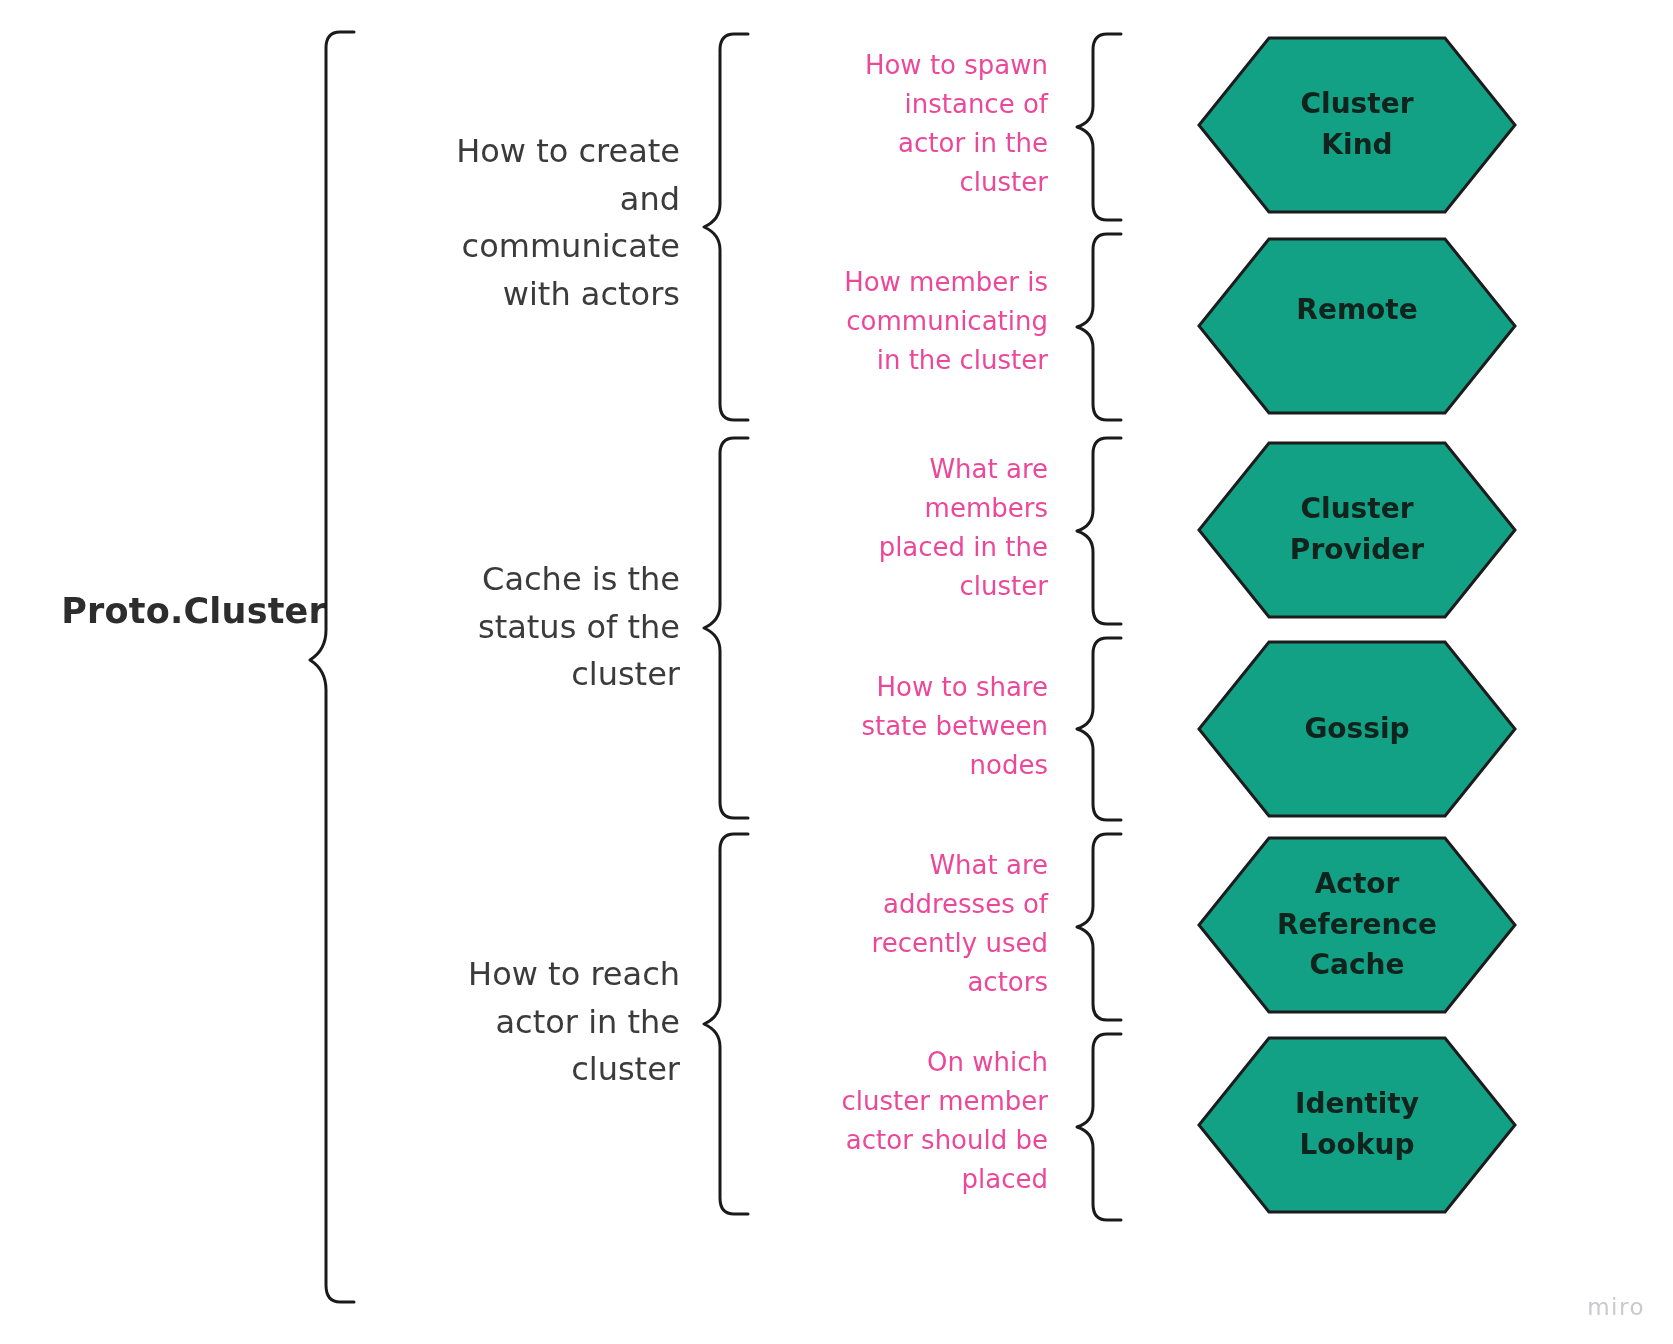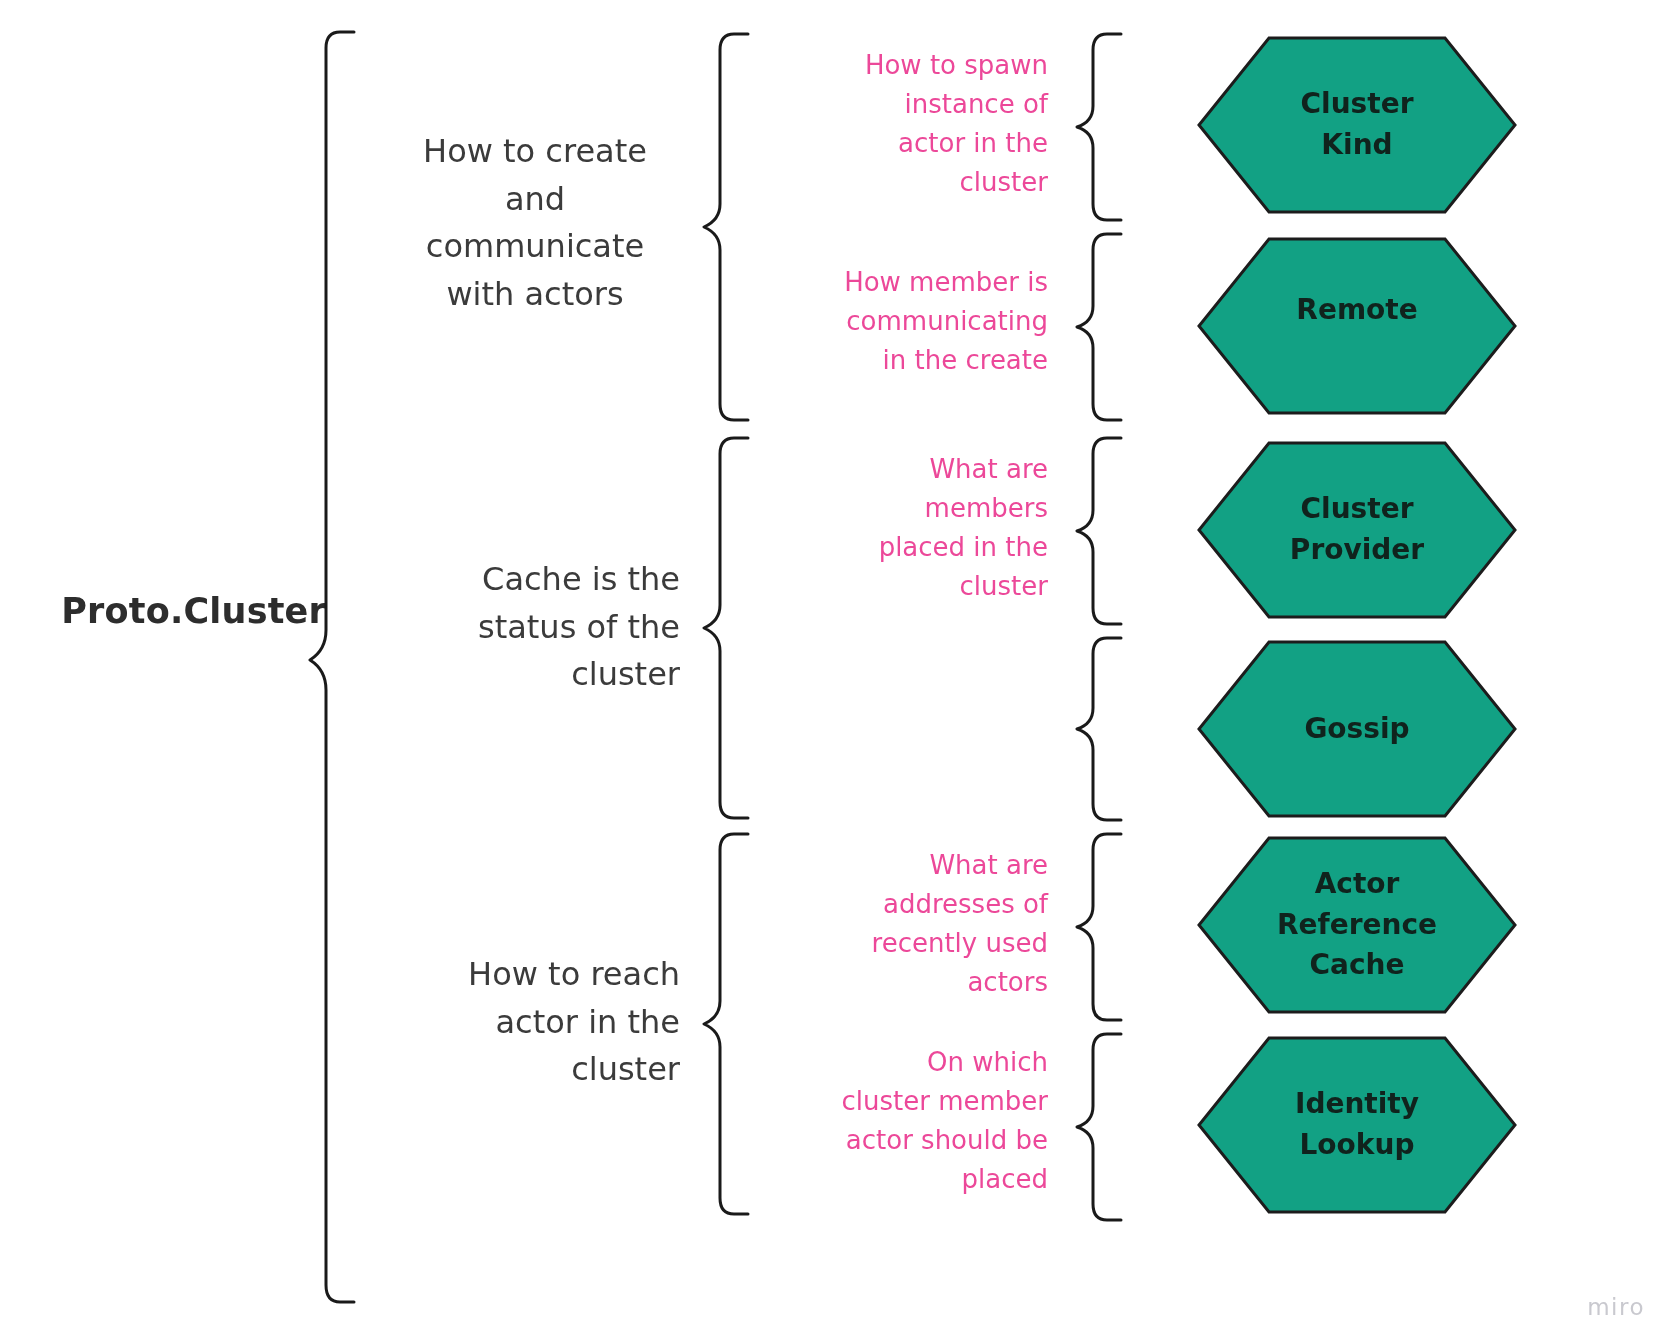--- a/index.html
+++ b/index.html
@@ -117,21 +117,21 @@
              L 44 2
              Q 30 2 30 18
              L 30 600
              Q 30 620 14 630
              Q 30 640 30 660
              L 30 1255
              Q 30 1272 44 1272
              L 58 1272"></path>
   </svg>
 
-  <div class="l2-label" style="left:390px; top:128px;text-align:center;">How to create
+  <div class="l2-label" style="left:390px; top:128px;">How to create
 and
 communicate
 with actors</div>
 
   <div class="l2-label" style="left:390px; top:556px;">Cache is the
 status of the
 cluster</div>
 
   <div class="l2-label" style="left:390px; top:951px;">How to reach
 actor in the
@@ -173,27 +173,30 @@
              L 58 382"></path>
   </svg>
 
   <div class="l3-label" style="left:798px; top:46px;">How to spawn
 instance of
 actor in the
 cluster</div>
 
   <div class="l3-label" style="left:798px; top:263px;">How member is
 communicating
-in the create</div>
+in the cluster</div>
 
   <div class="l3-label" style="left:798px; top:450px;">What are
 members
 placed in the
 cluster</div>
 
+  <div class="l3-label" style="left:798px; top:668px;">How to share
+state between
+nodes</div>
 
   <div class="l3-label" style="left:798px; top:846px;">What are
 addresses of
 recently used
 actors</div>
 
   <div class="l3-label" style="left:798px; top:1043px;">On which
 cluster member
 actor should be
 placed</div>

